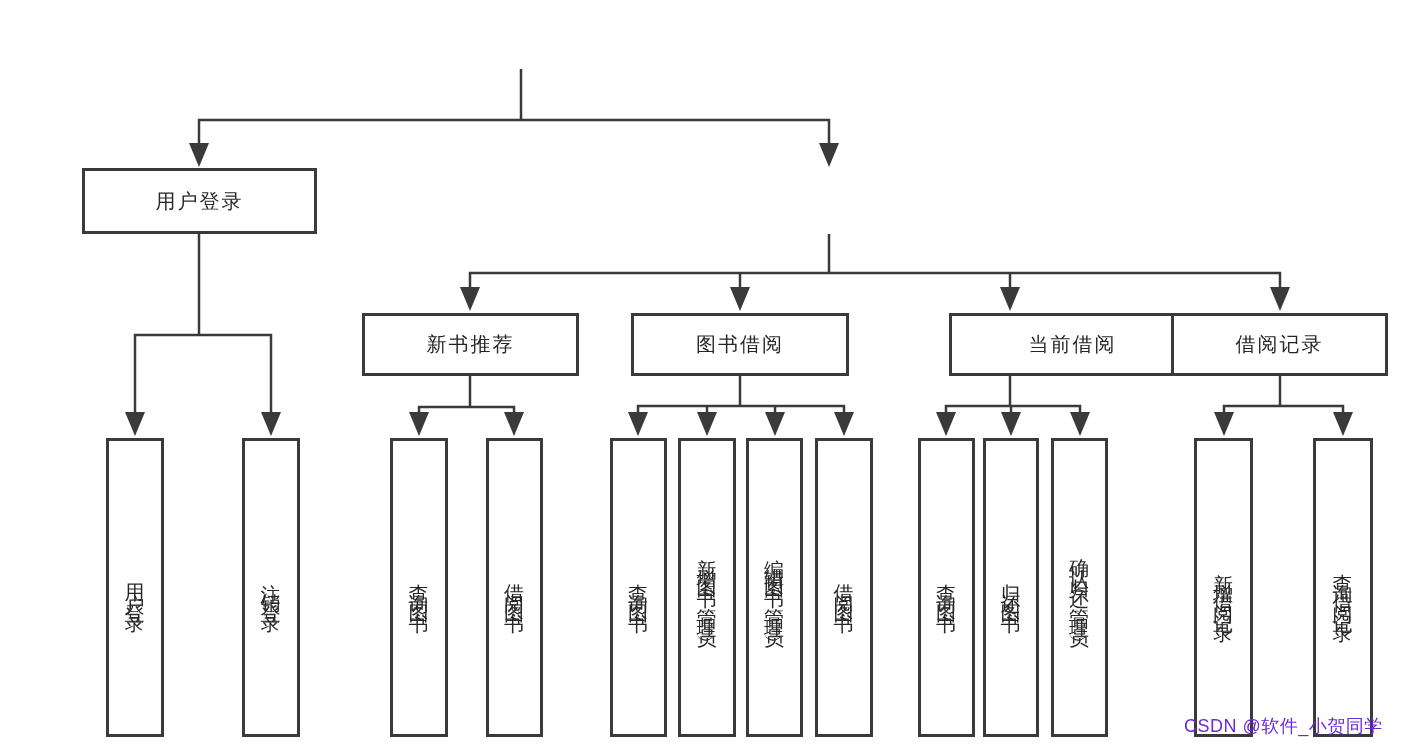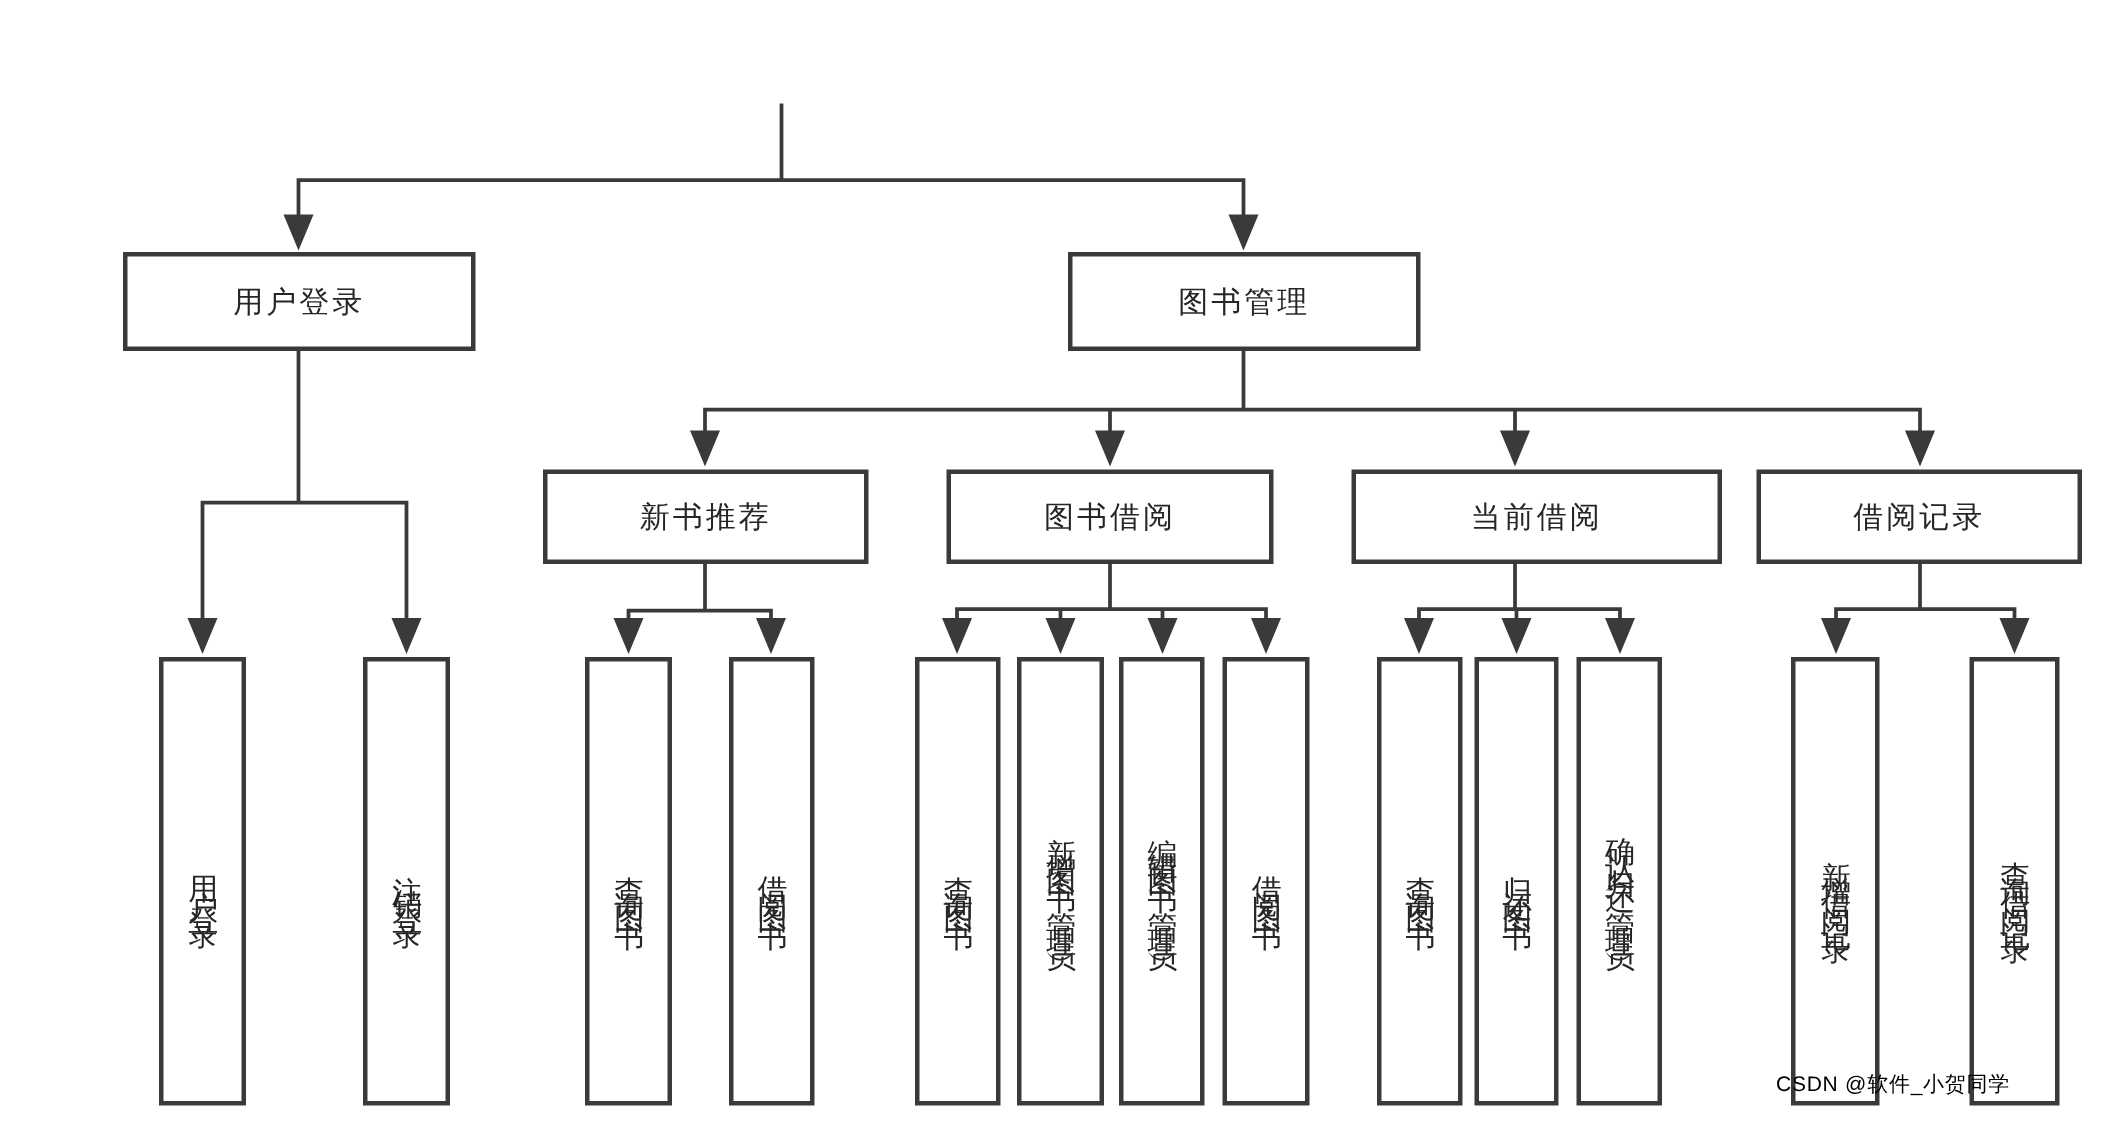--- a/index.html
+++ b/index.html
@@ -37,23 +37,23 @@
     writing-mode: vertical-rl;
     text-orientation: mixed;
     font-size: 20px;
     letter-spacing: 10px;
     line-height: 1;
   }
   .watermark {
     position: absolute;
     left: 1184px;
     top: 714px;
-    font-size: 14px;
+    font-size: 18px;
     letter-spacing: 0.5px;
-    color: #000000;
+    color: #6d28d9;
     white-space: nowrap;
     z-index: 5;
   }
 </style>
 </head>
 <body>
 
 <div class="stage">
 
   <svg class="connector-layer" width="1405" height="747" viewBox="0 0 1405 747" xmlns="http://www.w3.org/2000/svg">
@@ -105,31 +105,28 @@
       <polygon points="1070,412 1090,412 1080,436"></polygon>
       <polygon points="1214,412 1234,412 1224,436"></polygon>
       <polygon points="1333,412 1353,412 1343,436"></polygon>
     </g>
   </svg>
 
 
   <div class="box hbox" style="left:82px; top:168px; width:235px; height:66px;">
     <span>用户登录</span>
   </div>
-  <div class="box hbox" style="left:712px; top:168px; width:235px; height:66px;">
-    <span>图书管理</span>
-  </div>
 
   <div class="box hbox" style="left:362px; top:313px; width:217px; height:63px;">
     <span>新书推荐</span>
   </div>
   <div class="box hbox" style="left:631px; top:313px; width:218px; height:63px;text-align:center;">
     <span>图书借阅</span>
   </div>
-  <div class="box hbox" style="left:901px; top:313px; width:247px; height:63px;">
+  <div class="box hbox" style="left:949px; top:313px; width:247px; height:63px;">
     <span>当前借阅</span>
   </div>
   <div class="box hbox" style="left:1171px; top:313px; width:217px; height:63px;">
     <span>借阅记录</span>
   </div>
 
   <div class="box vbox" style="left:106px; top:438px; width:58px; height:299px;">
     <span>用户登录</span>
   </div>
   <div class="box vbox" style="left:242px; top:438px; width:58px; height:299px;">

